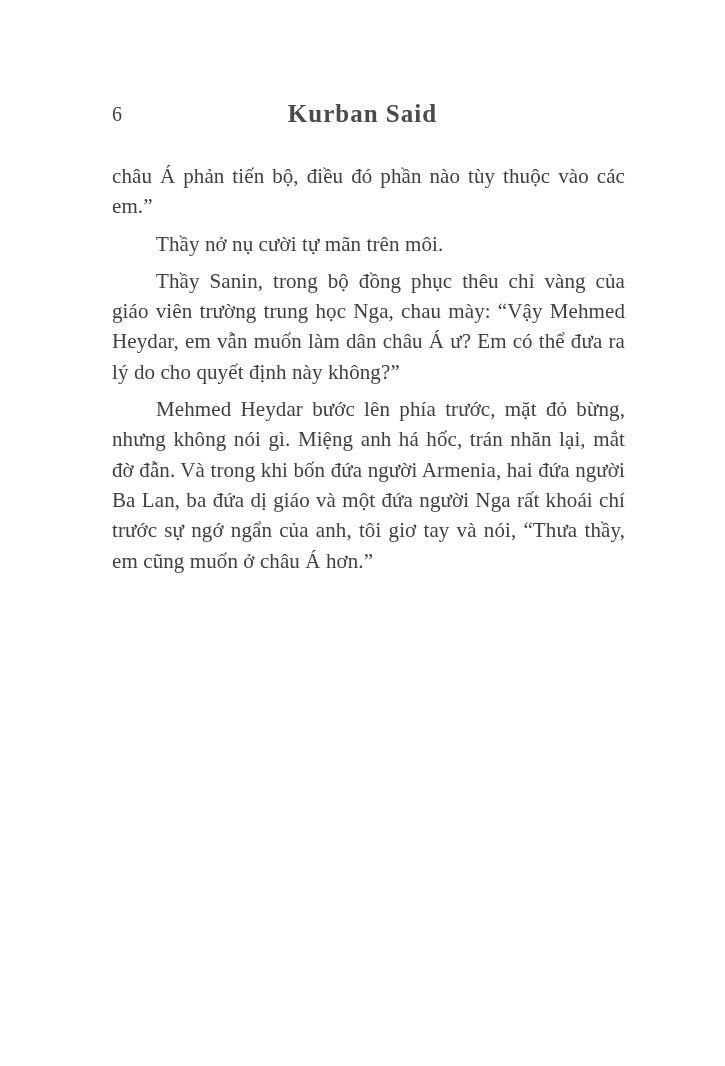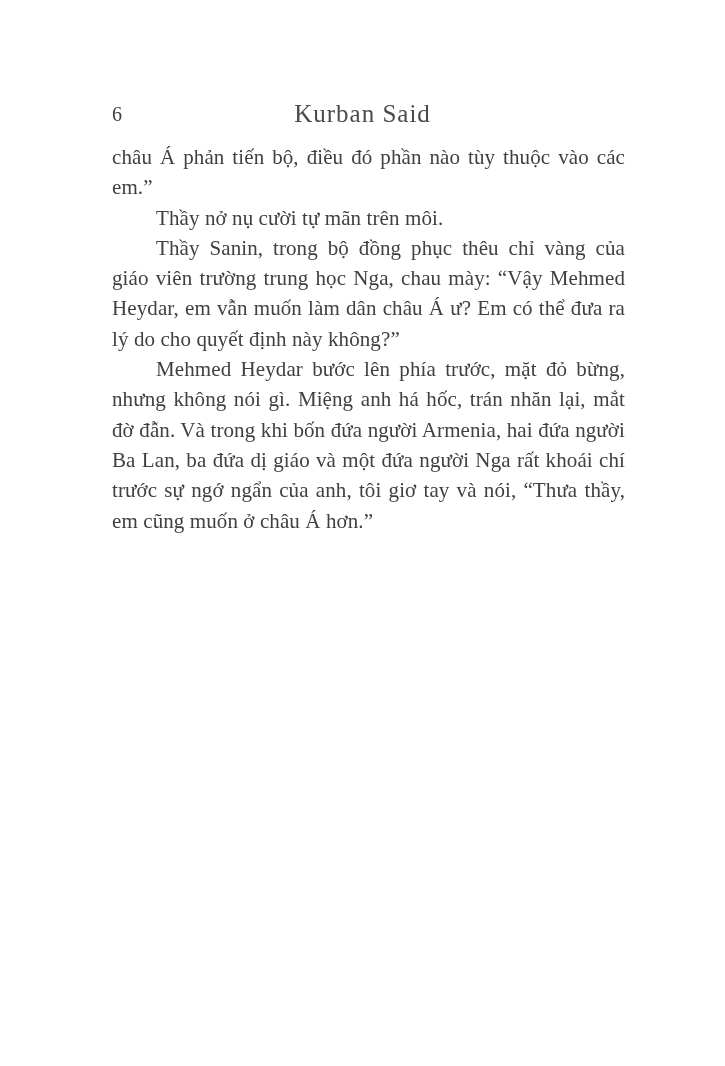--- a/index.html
+++ b/index.html
@@ -30,40 +30,41 @@
     font-size: 20px;
     letter-spacing: 0.5px;
   }
   .running-head {
     position: absolute;
     left: 0;
     right: 0;
     top: 0;
     text-align: center;
     font-size: 25px;
-    font-weight: 400;
+    font-weight: 700;
     letter-spacing: 1px;
     color: #4a4a4a;
   }
   .page-text {
     position: absolute;
     left: 112px;
-    top: 142px;
+    top: 161px;
     width: 513px;
     text-align: justify;
     font-size: 21px;
     line-height: 30.3px;
     letter-spacing: 0.1px;
   }
   .page-text p.para {
     margin: 0;
     padding: 0;
   }
   .page-text p.para.indent {
     text-indent: 44px;
+    margin-top: 7px;
   }
 </style>
 </head>
 <body>
 
 <div class="page" style="color: rgb(64, 64, 64); background: rgb(255, 255, 255);">
   <div class="running-header">
     <span class="page-number">6</span>
     <span class="running-head">Kurban Said</span>
   </div>

